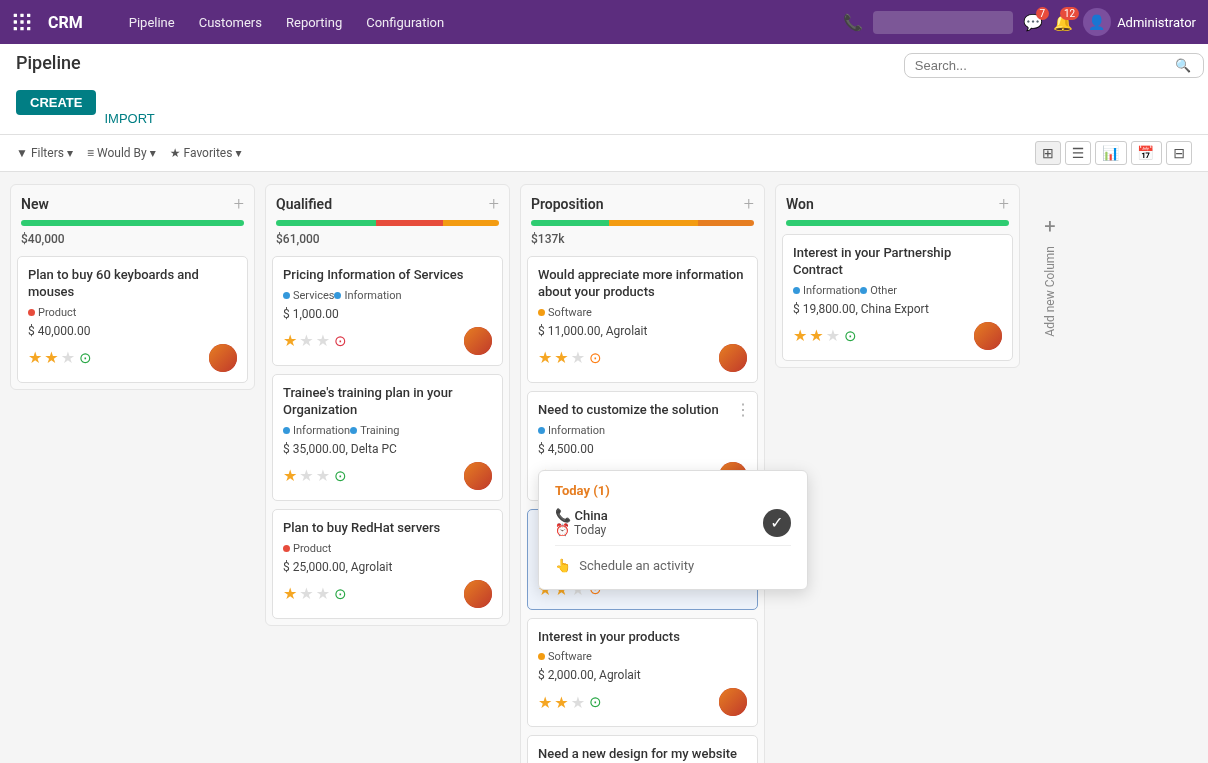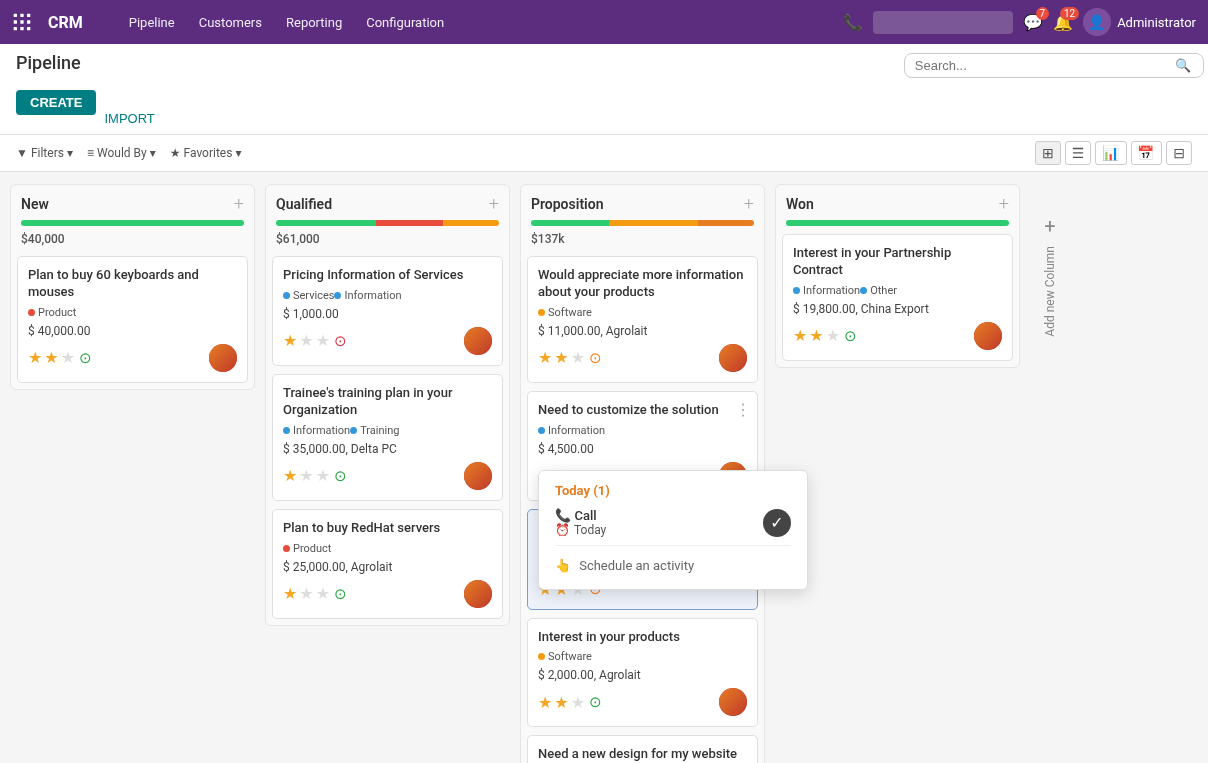--- a/index.html
+++ b/index.html
@@ -510,21 +510,21 @@
   </div>
 
 <div class="popup-overlay">
   <div class="activity-popup">
     <div class="popup-title">Today (1)</div>
     <div class="popup-row">
       <div class="popup-activity">
         <div>
           <div class="popup-activity-label">
             <span>📞</span>
-            <span>Call</span>
+            <span>China</span>
           </div>
           <div class="popup-activity-date">
             <span>⏰</span>
             <span>Today</span>
           </div>
         </div>
       </div>
       <div class="popup-check">✓</div>
     </div>
     <hr class="popup-divider">

